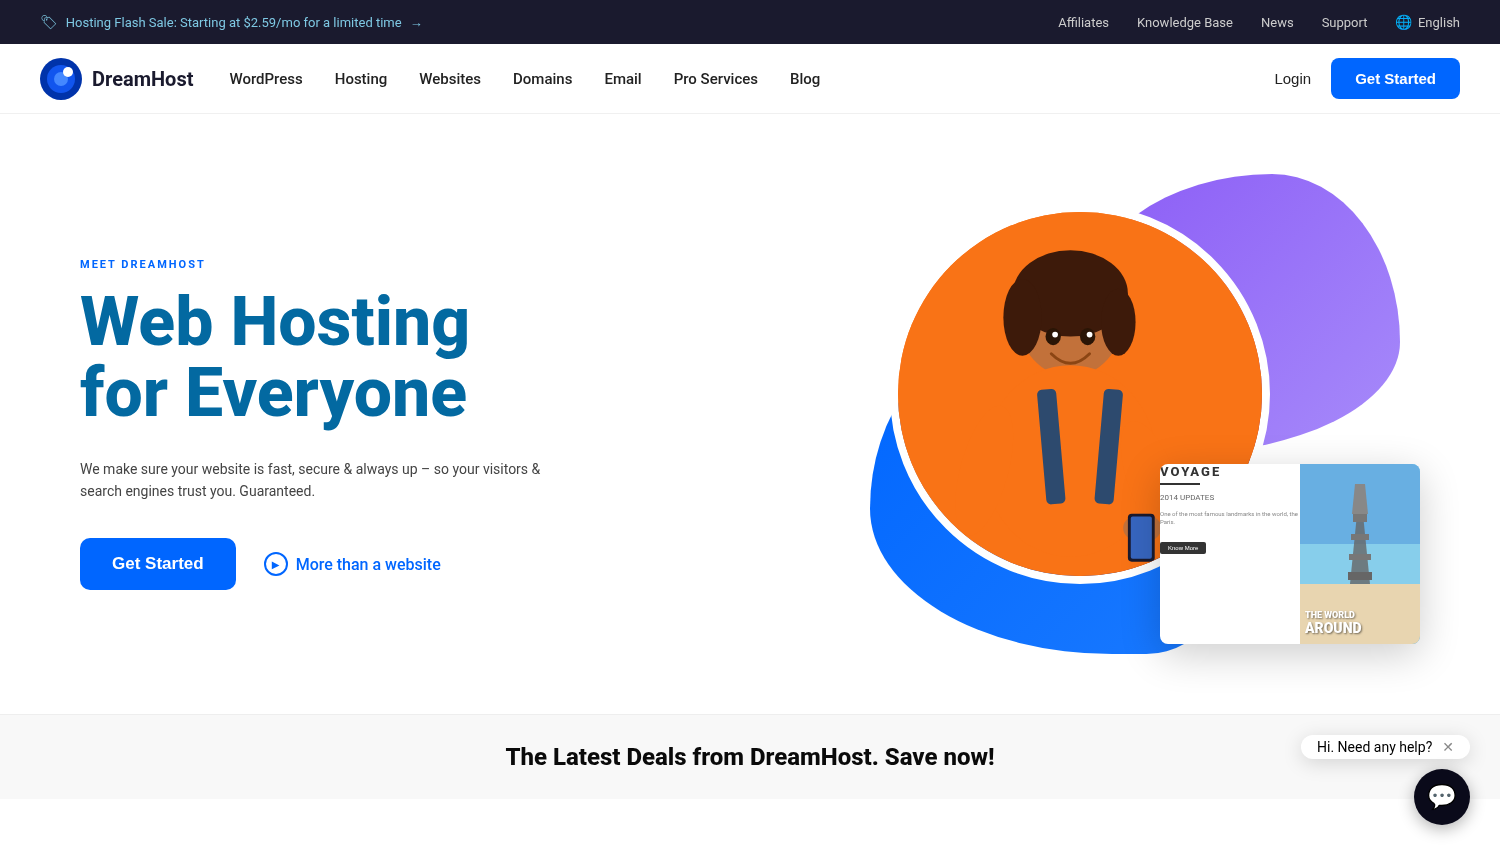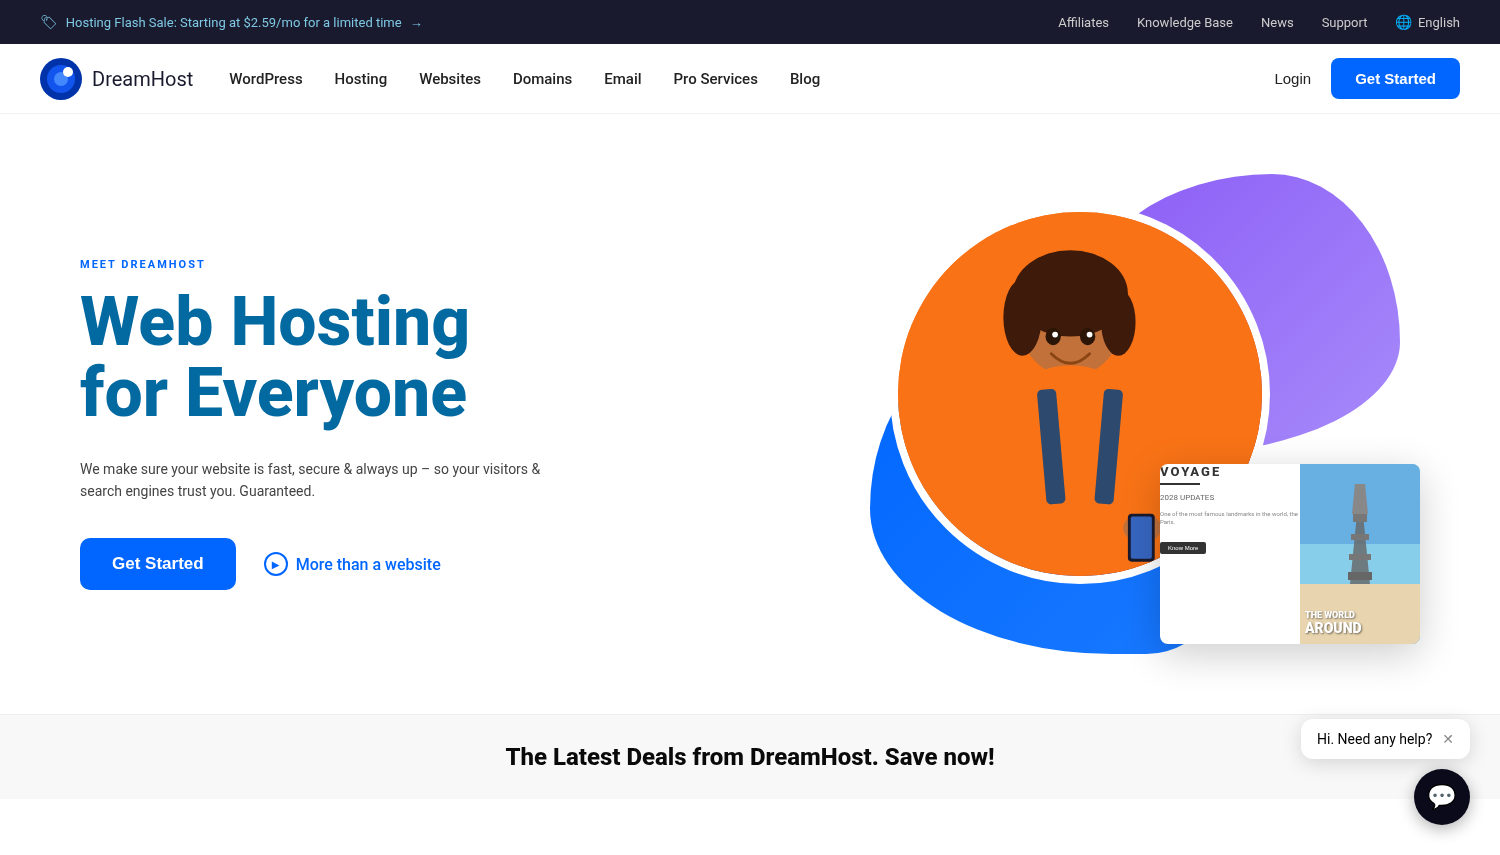--- a/index.html
+++ b/index.html
@@ -58,21 +58,21 @@
       align-items: center;
       gap: 10px;
       text-decoration: none;
     }
     .logo-icon {
       width: 42px;
       height: 42px;
     }
     .logo-text {
       font-size: 20px;
-      font-weight: 400;
+      font-weight: 700;
       color: #1a1a2e;
     }
     .nav-links {
       display: flex;
       align-items: center;
       gap: 32px;
       list-style: none;
     }
     .nav-links li a {
       text-decoration: none;
@@ -293,21 +293,21 @@
     .chat-widget {
       position: fixed;
       bottom: 30px;
       right: 30px;
       z-index: 100;
     }
     .chat-bubble {
       background: #fff;
       border-radius: 12px;
       box-shadow: 0 4px 20px rgba(0,0,0,0.15);
-      padding: 12px 16px;
+      padding: 4px 16px;
       font-size: 14px;
       margin-bottom: 10px;
       display: flex;
       align-items: center;
       gap: 10px;
       max-width: 220px;
     }
     .chat-close {
       background: none;
       border: none;
@@ -434,21 +434,21 @@
           <ellipse cx="200" cy="128" rx="3" ry="3" fill="#fff"></ellipse>
         </svg>
       </div>
     </div>
 
     <div class="magazine-card">
       <div style="display:flex;height:100%;">
         <div style="flex:1;padding-right:8px;">
           <div class="mag-title">VOYAGE</div>
           <div style="height:2px;background:#333;width:40px;margin-bottom:8px;"></div>
-          <div class="mag-subtitle">2028 UPDATES</div>
+          <div class="mag-subtitle">2014 UPDATES</div>
           <div class="mag-body">One of the most famous landmarks in the world, the Eiffel Tower (la Tour Eiffel), symbolizes Paris.</div>
           <button class="mag-btn">Know More</button>
         </div>
         <div class="mag-right-img">
           <svg viewBox="0 0 120 180" style="width:100%;height:100%;">
             <rect width="120" height="180" fill="#87ceeb"></rect>
             <rect y="120" width="120" height="60" fill="#e8d5b0"></rect>
 
             <rect width="120" height="80" fill="#4a90d9" opacity="0.5"></rect>
 

